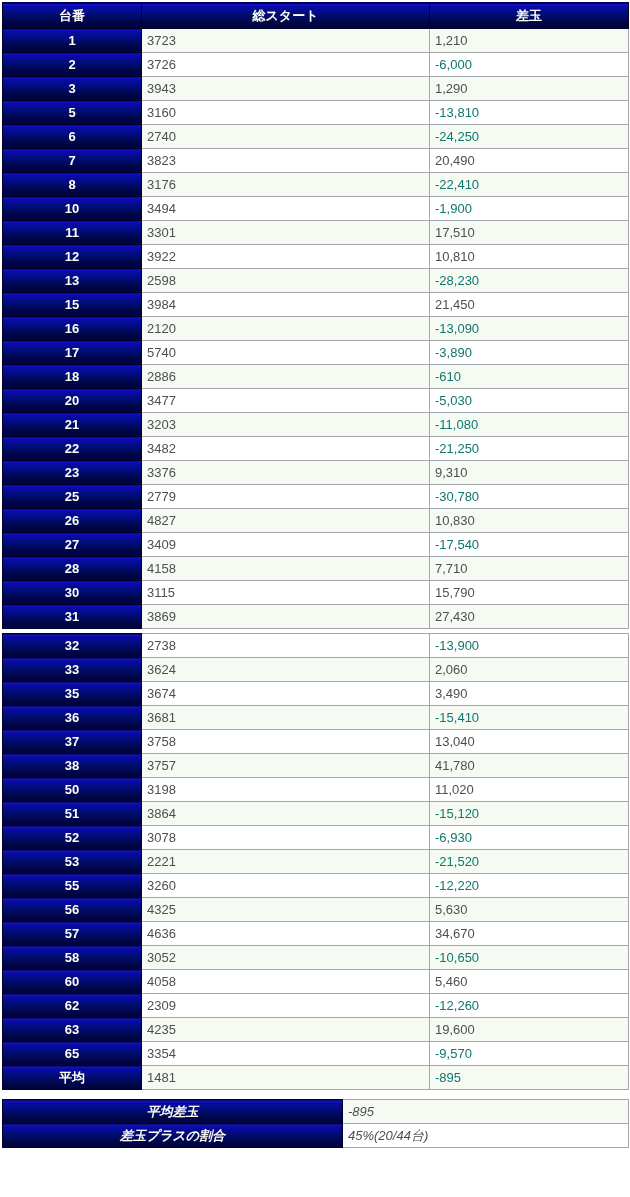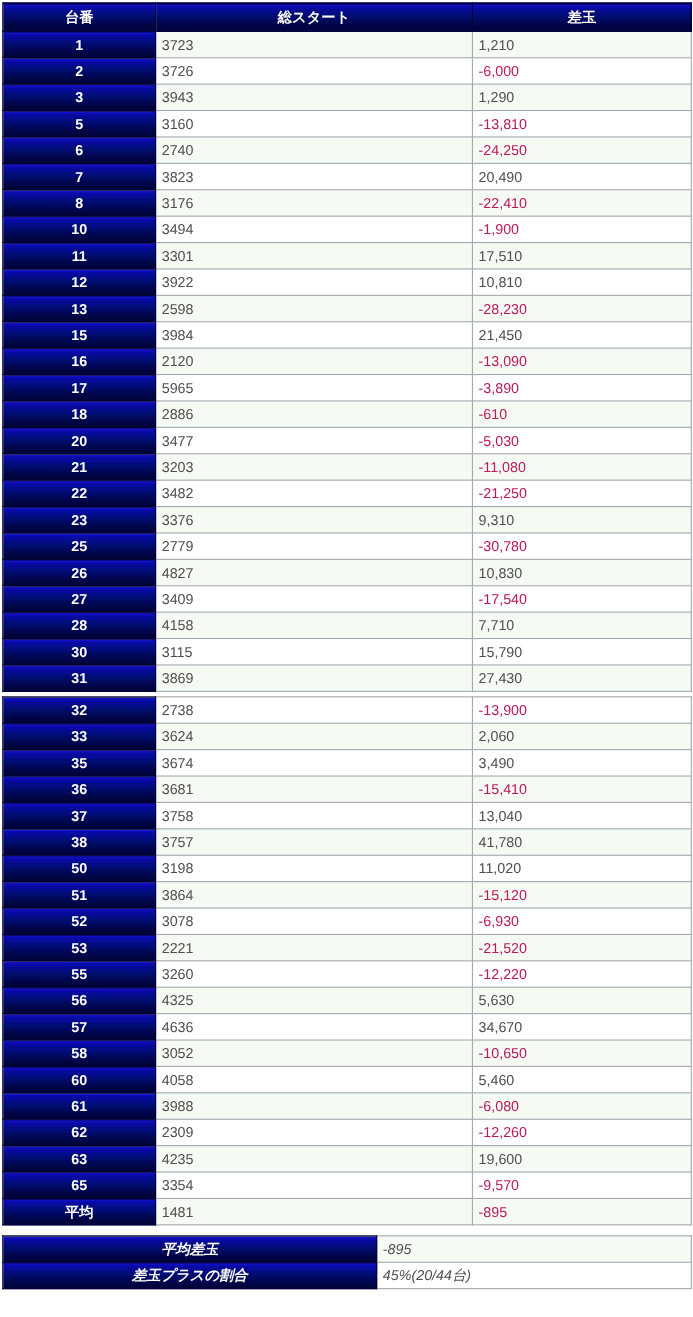--- a/index.html
+++ b/index.html
@@ -44,21 +44,21 @@
     background: #ffffff;
     border: 1px solid #a2a8ad;
     color: #4f4f4f;
     text-align: left;
     padding: 0 0 0 5px;
     height: 23px;
     white-space: nowrap;
     overflow: hidden;
   }
   tr.alt td.val { background: #f5fbf2; }
-  td.val.neg { color: #be185d; }
+  td.val.neg { color: #0f766e; }
 </style>
 </head>
 <body>
 
 <div class="page">
 
   <table class="tbl tbl1">
     <colgroup>
         <col class="c-no">
         <col class="c-start">
@@ -132,21 +132,21 @@
           <td class="val">3984</td>
           <td class="val">21,450</td>
         </tr>
         <tr class="alt">
           <th class="navy">16</th>
           <td class="val">2120</td>
           <td class="val neg">-13,090</td>
         </tr>
         <tr>
           <th class="navy">17</th>
-          <td class="val">5965</td>
+          <td class="val">5740</td>
           <td class="val neg">-3,890</td>
         </tr>
         <tr class="alt">
           <th class="navy">18</th>
           <td class="val">2886</td>
           <td class="val neg">-610</td>
         </tr>
         <tr>
           <th class="navy">20</th>
           <td class="val">3477</td>
@@ -275,25 +275,20 @@
         <tr class="alt">
           <th class="navy">58</th>
           <td class="val">3052</td>
           <td class="val neg">-10,650</td>
         </tr>
         <tr>
           <th class="navy">60</th>
           <td class="val">4058</td>
           <td class="val">5,460</td>
         </tr>
-        <tr class="alt">
-          <th class="navy">61</th>
-          <td class="val">3988</td>
-          <td class="val neg">-6,080</td>
-        </tr>
         <tr>
           <th class="navy">62</th>
           <td class="val">2309</td>
           <td class="val neg">-12,260</td>
         </tr>
         <tr class="alt">
           <th class="navy">63</th>
           <td class="val">4235</td>
           <td class="val">19,600</td>
         </tr>

